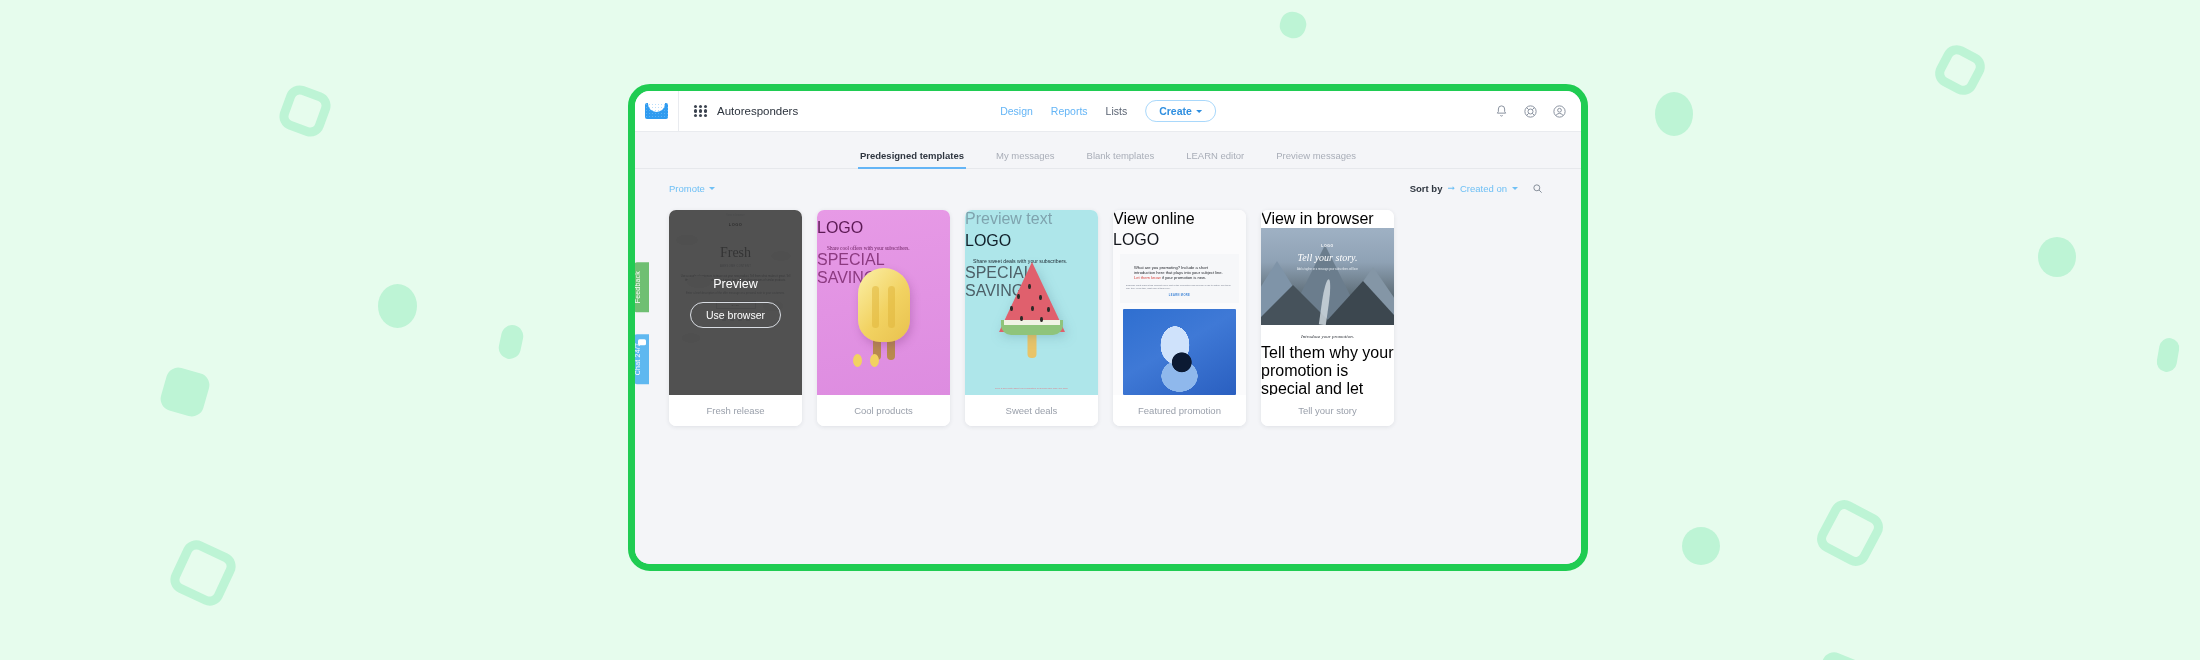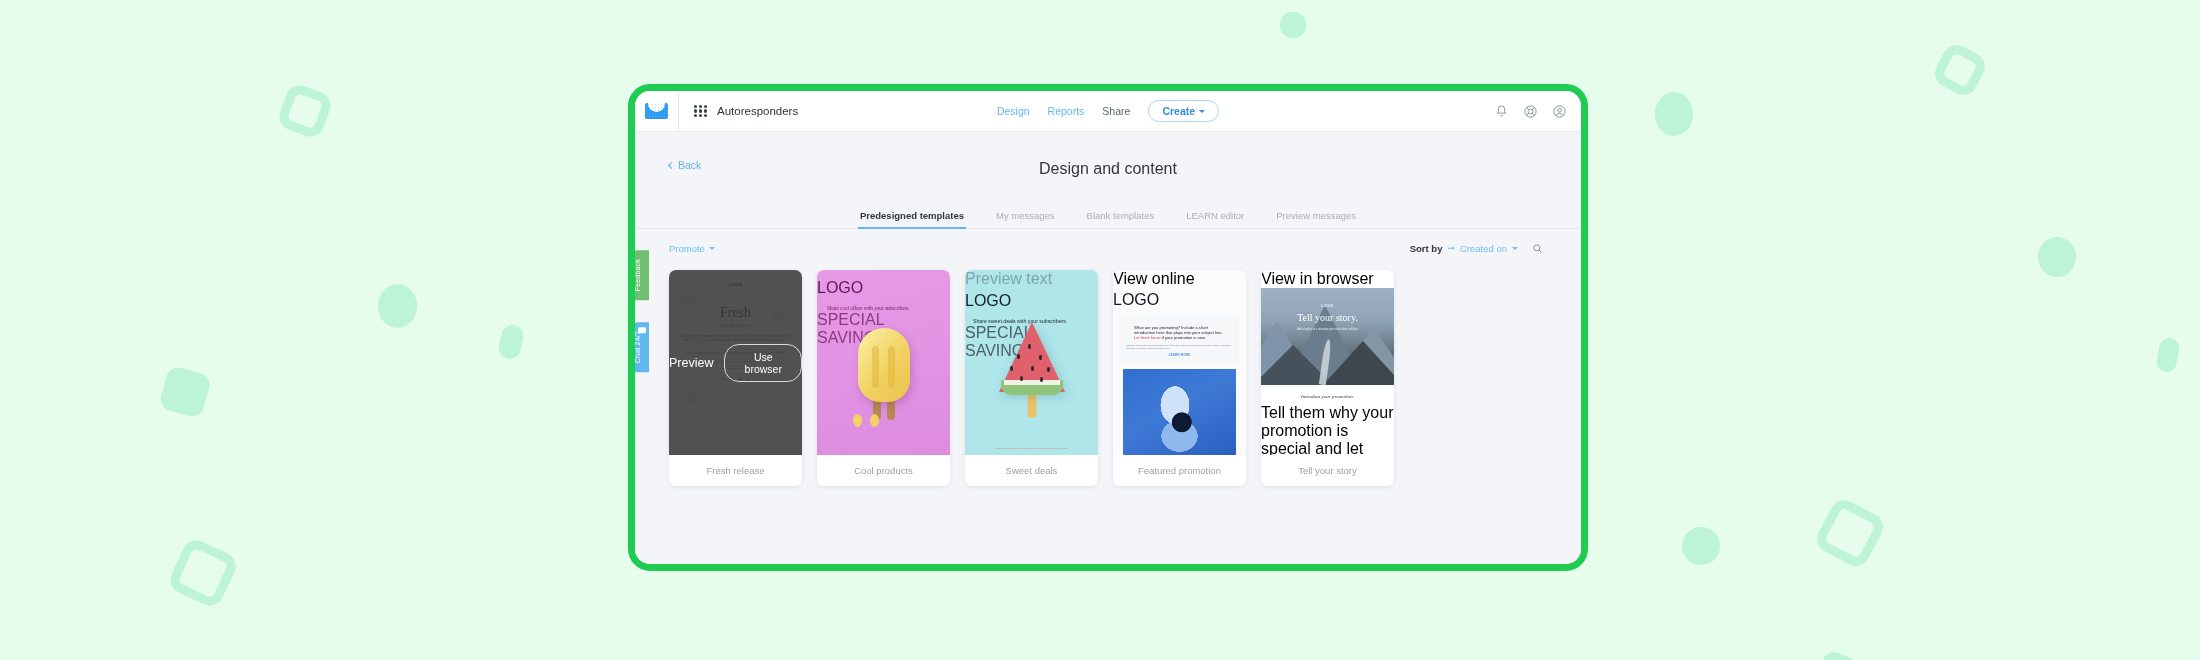--- a/index.html
+++ b/index.html
@@ -235,21 +235,21 @@
     font-size: 9.5px;
     color: #9aa0ab;
     background: #fff;
   }
 
   
   .overlay {
     position: absolute; inset: 0;
     background: rgba(52,52,52,.86);
     display: flex;
-    flex-direction: row;
+    flex-direction: column;
     align-items: center; justify-content: center;
     gap: 11px;
   }
   .overlay .prev {
     color: #fff; font-size: 12.5px;
   }
   .use-btn {
     border: 1px solid #d8dce2;
     border-radius: 15px;
     color: #fff;
@@ -370,21 +370,21 @@
   }
   .mount .riv {
     position: absolute; bottom: 0; left: 46%;
     width: 7px; height: 46px; background: #cdd6dd;
     transform: rotate(8deg); border-radius: 50% 50% 0 0; opacity: .85;
   }
   .m-logo { position: absolute; top: 16px; left: 0; right: 0; text-align: center; font-size: 3.4px; color: #fff; letter-spacing: .6px; font-weight: bold; }
   .m-title {
     position: absolute; top: 24px; left: 0; right: 0; text-align: center;
     font-size: 10px; color: #fff;
-    font-family: "Liberation Serif", serif; 
+    font-family: "Liberation Serif", serif; font-style: italic;
   }
   .m-sub { position: absolute; top: 40px; left: 0; right: 0; text-align: center; font-size: 2.6px; color: #e7edf2; }
   .c5 .intro {
     text-align: center; font-size: 5px; color: #2b2f36; margin-top: 9px;
     font-family: "Liberation Serif", serif; font-style: italic;
   }
   .c5 .body { margin-top: 5px; }
 
   
   .sidetab {
@@ -443,21 +443,21 @@
         <i></i>
         <i></i>
         <i></i>
         <i></i>
     </div>
     <div class="app-title">Autoresponders</div>
 
     <div class="nav">
       <a href="#">Design</a>
       <a href="#">Reports</a>
-      <a href="#" class="dark">Share</a>
+      <a href="#" class="dark">Lists</a>
       <div class="create-btn">
         <span>Create</span>
         <span class="caret"></span>
       </div>
     </div>
 
     <div class="appbar-right">
       <span class="ic">
         <svg viewBox="0 0 24 24" fill="none" stroke="currentColor" stroke-width="1.6">
           <path d="M12 3a5 5 0 0 0-5 5v4l-1.6 2.6h13.2L17 12V8a5 5 0 0 0-5-5z"></path>
@@ -476,27 +476,20 @@
           <circle cx="12" cy="12" r="9"></circle>
             <circle cx="12" cy="10" r="3"></circle>
           <path d="M6.3 18.6a6.3 6.3 0 0 1 11.4 0"></path>
         </svg>
       </span>
     </div>
   </div>
 
   <div class="page">
 
-    <div class="titlebar">
-      <div class="back">
-        <span class="chev-l"></span>
-        <span>Back</span>
-      </div>
-      <div class="page-title">Design and content</div>
-    </div>
 
     <div class="tabs">
       <div class="tab active">Predesigned templates</div>
       <div class="tab">My messages</div>
       <div class="tab">Blank templates</div>
       <div class="tab">LEARN editor</div>
       <div class="tab">Preview messages</div>
     </div>
 
     <div class="filters">

